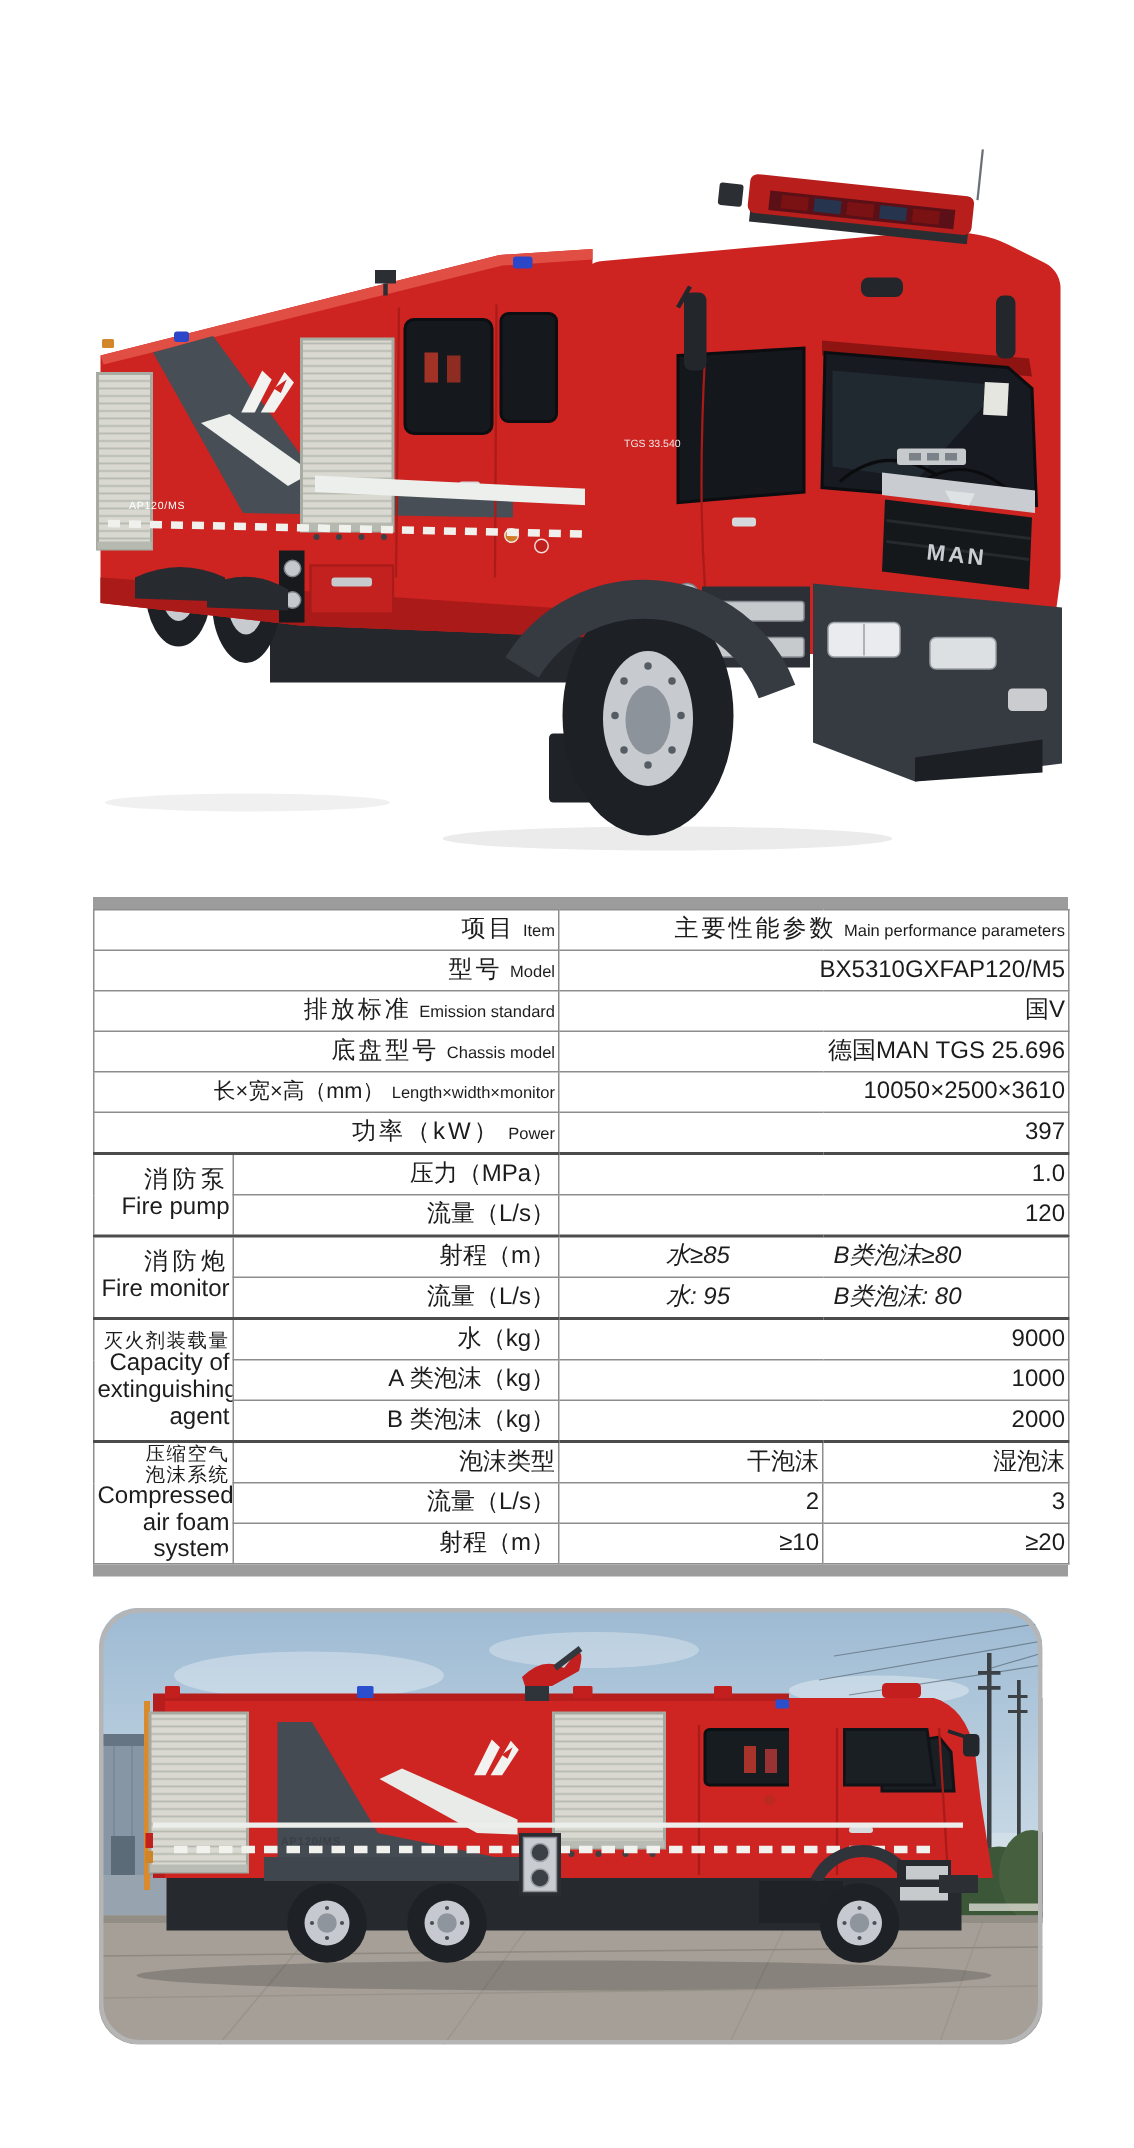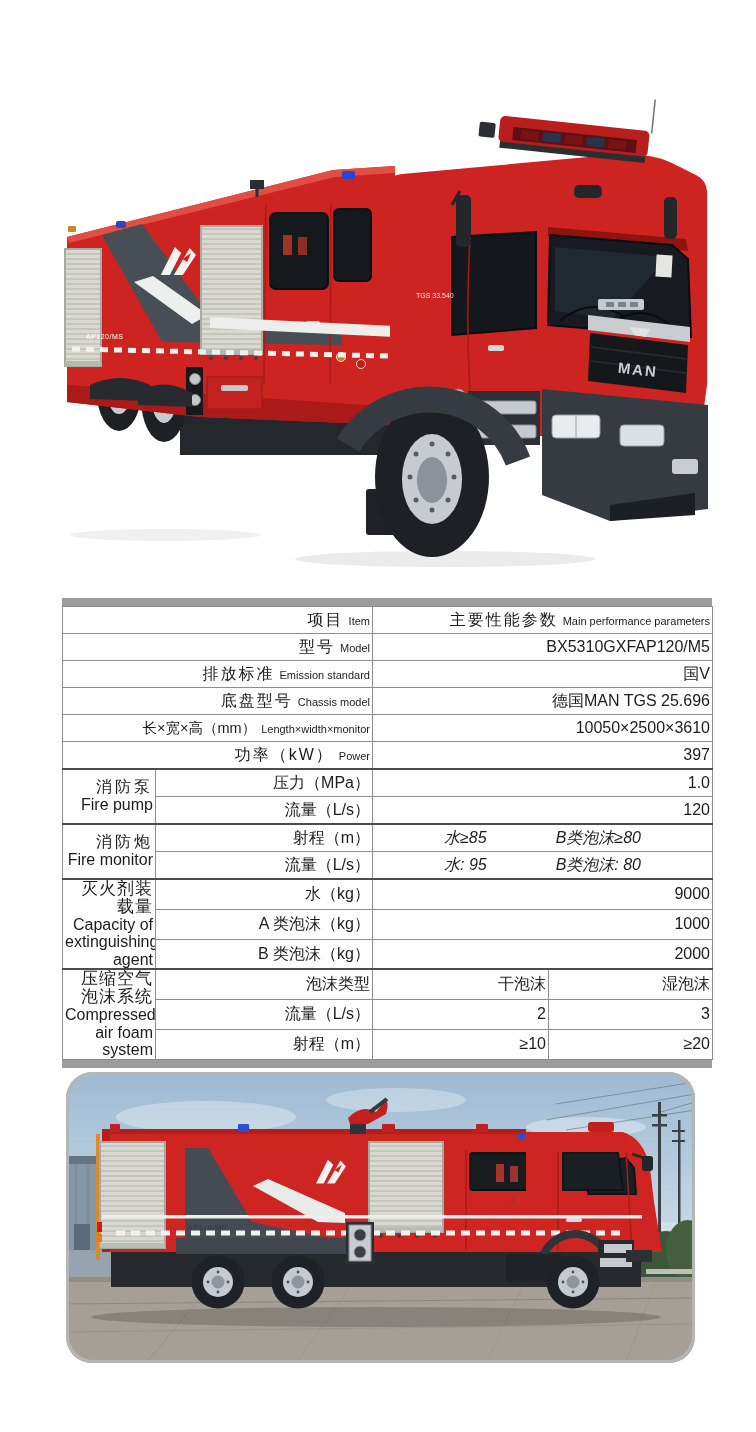--- a/index.html
+++ b/index.html
@@ -11,23 +11,23 @@
   .table-wrap{position:absolute;left:62px;top:598px;width:650px;}
   .gbar{width:650px;height:8px;background:#9c9c9c;}
   table.spec{border-collapse:collapse;table-layout:fixed;width:650px;border:1px solid #8d8d8d;}
   table.spec td{border:1px solid #8d8d8d;text-align:right;vertical-align:middle;
      padding:0 2px;height:26px;font-size:16px;line-height:1.05;color:#1c1c1c;overflow:hidden;}
   tr.sec td{border-top:2px solid #4c4c4c;}
   .cn{font-size:16px;letter-spacing:2px;}
   .cn-l{font-size:14.5px;letter-spacing:0;}
   .en{font-size:11px;letter-spacing:0;margin-left:5px;}
   td.group .cn{display:block;letter-spacing:3px;font-size:16px;}
-  td.group .cn2{display:block;letter-spacing:1px;font-size:17px;}
+  td.group .cn2{display:block;letter-spacing:1px;font-size:13px;}
   td.group .en{display:block;margin:0;font-size:16px;line-height:1.1;}
-  td.group{padding:0 1px;}
+  td.group{padding:0 1px;border-radius:19px;}
   .dual{display:flex;justify-content:space-evenly;align-items:center;font-style:italic;}
   .val{font-size:16px;}
 </style>
 </head>
 <body>
 
 <div class="page">
 
   <svg id="topPhoto" class="photo" width="660" height="485" viewBox="0 0 660 485">
     <defs>

